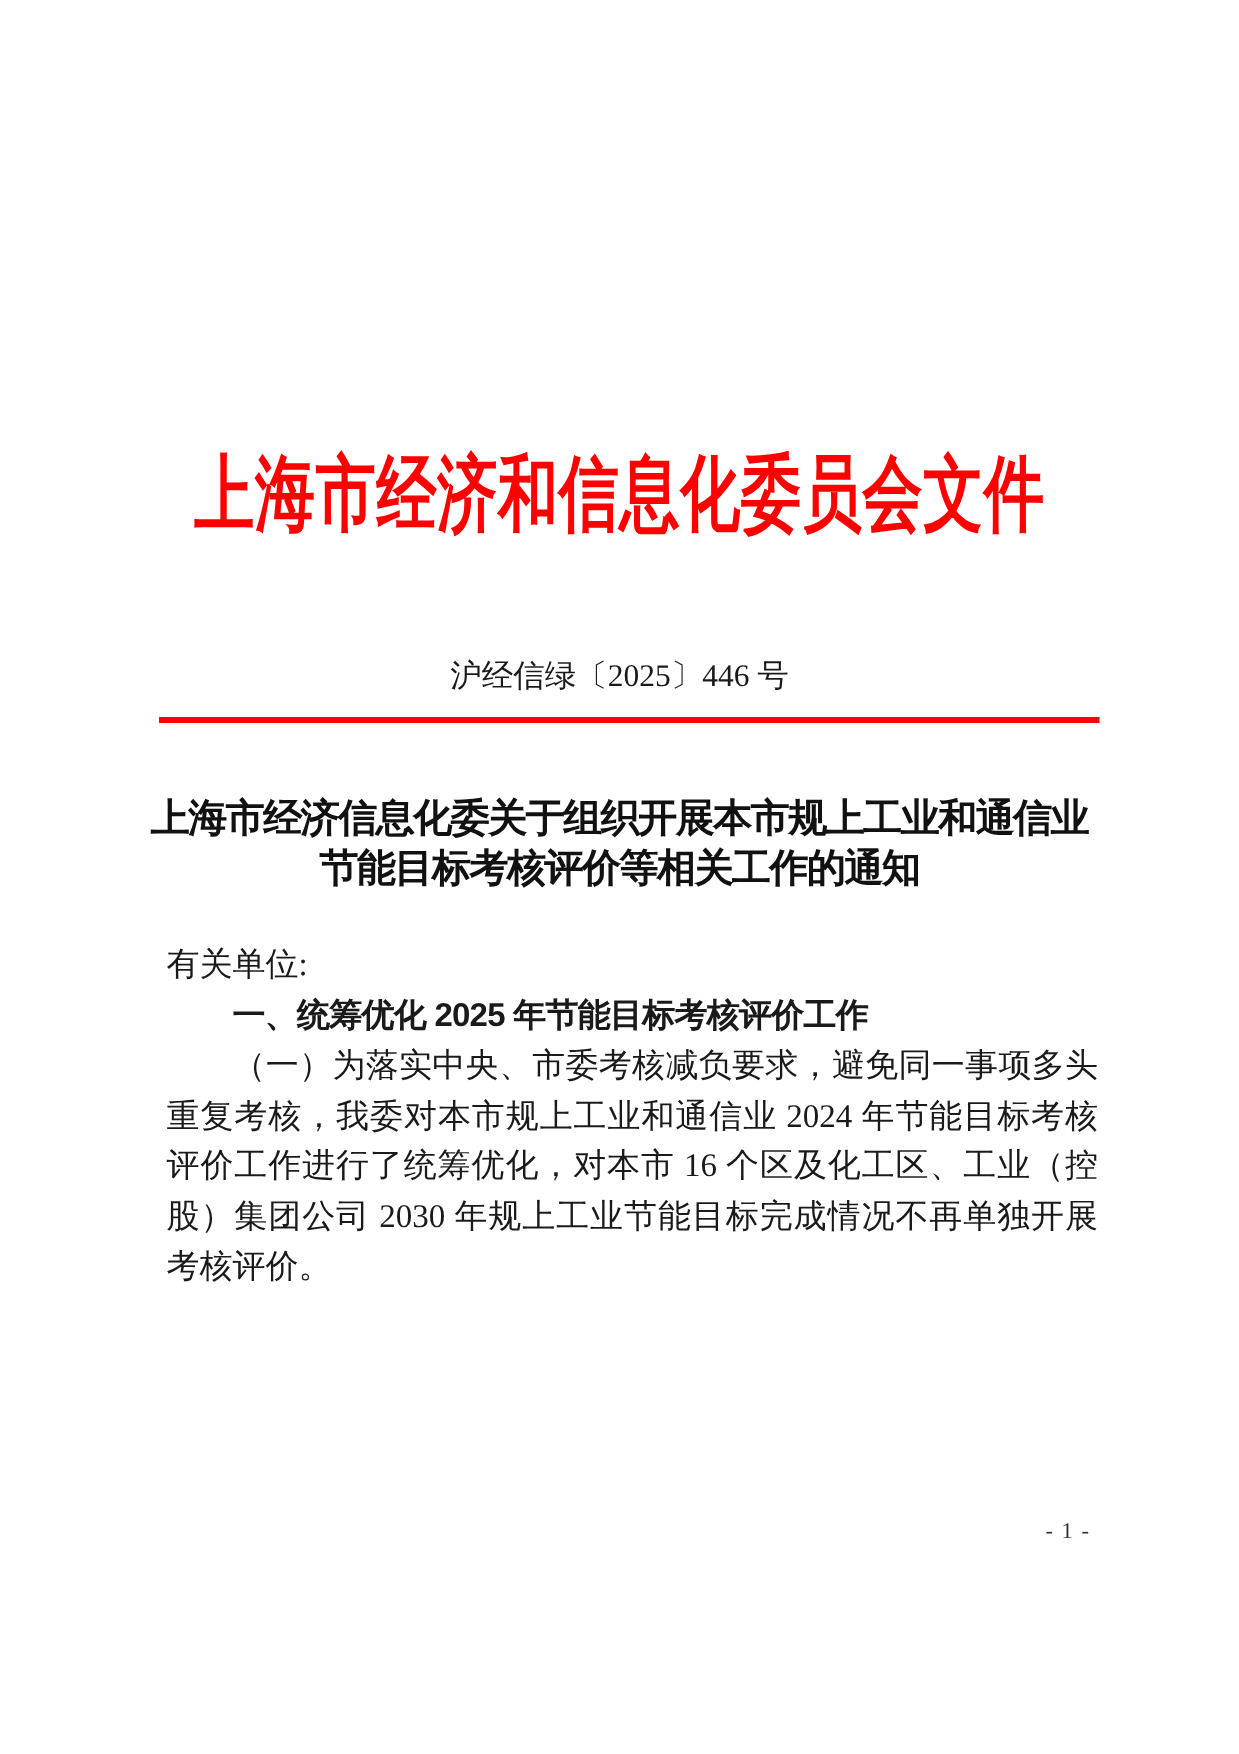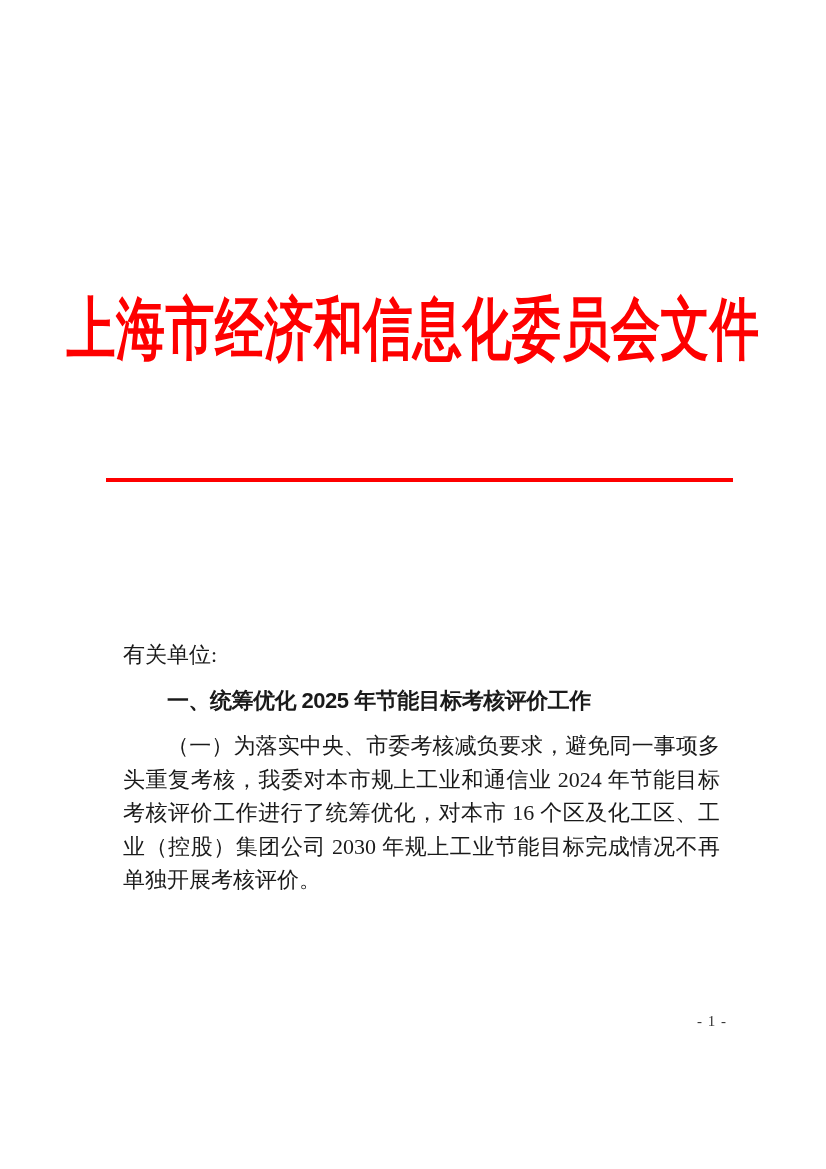--- a/index.html
+++ b/index.html
@@ -13,21 +13,21 @@
     font-family: "Liberation Serif", "DejaVu Serif", serif;
     color: #1a1a1a;
   }
   .agency-title {
     position: absolute;
     top: 310px;
     left: 0;
     width: 100%;
     text-align: center;
     color: var(--accent, #fe0000);
-    font-size: 49px;
+    font-size: 40px;
     line-height: 39px;
     font-weight: bold;
     white-space: nowrap;
     letter-spacing: 0.5px;
   }
   .agency-title .stretch {
     display: inline-block;
     transform: scaleY(1.38);
   }
   .doc-number {
@@ -63,21 +63,21 @@
   .body-text {
     position: absolute;
     top: 626px;
     left: 111px;
     width: 621px;
     font-size: 22px;
     line-height: 33.5px;
     text-align: justify;
     color: #1a1a1a;
   }
-  .body-text p { margin: 12px; text-indent: 2em; }
+  .body-text p { margin: 0; text-indent: 2em; }
   .body-text .salutation { text-indent: 0; }
   .body-text .heading {
     font-family: "Liberation Sans", "DejaVu Sans", sans-serif;
     font-weight: bold;
     letter-spacing: -0.5px;
   }
   .page-num {
     position: absolute;
     top: 1012px;
     right: 99px;
@@ -89,23 +89,28 @@
 </style>
 </head>
 <body>
 
 <div class="page">
 
   <div class="agency-title">
     <span class="stretch">上海市经济和信息化委员会文件</span>
   </div>
 
+  <div class="doc-number">沪经信绿〔2025〕446 号</div>
 
   <div class="red-line"></div>
 
+  <div class="doc-title">
+    <div>上海市经济信息化委关于组织开展本市规上工业和通信业</div>
+    <div>节能目标考核评价等相关工作的通知</div>
+  </div>
 
   <div class="body-text">
     <p class="salutation">有关单位:</p>
     <div id="paras">
         <p class="heading">一、统筹优化 2025 年节能目标考核评价工作</p>
         <p class="para">（一）为落实中央、市委考核减负要求，避免同一事项多头重复考核，我委对本市规上工业和通信业 2024 年节能目标考核评价工作进行了统筹优化，对本市 16 个区及化工区、工业（控股）集团公司 2030 年规上工业节能目标完成情况不再单独开展考核评价。</p>
       </div>
   </div>
 
   <div class="page-num">- 1 -</div>

